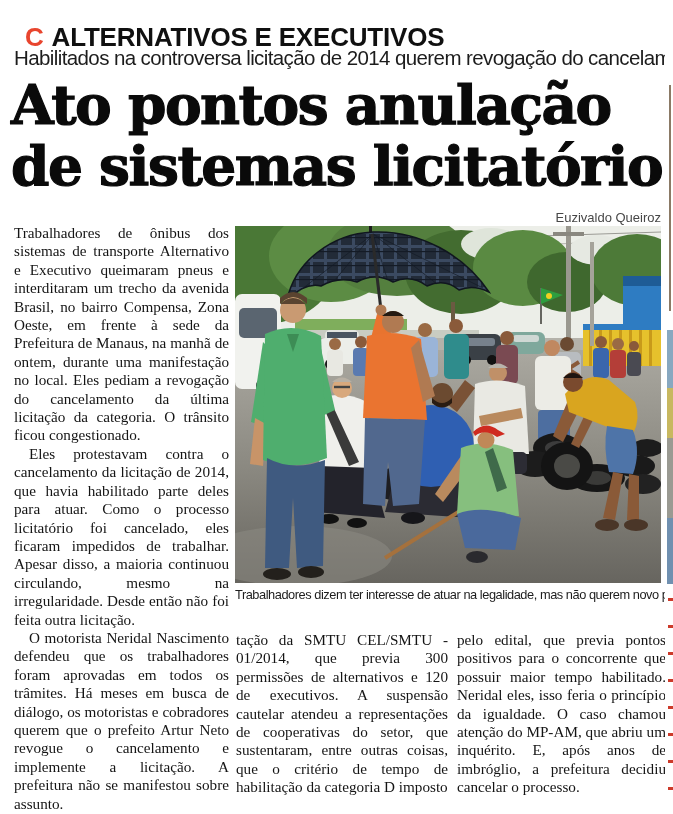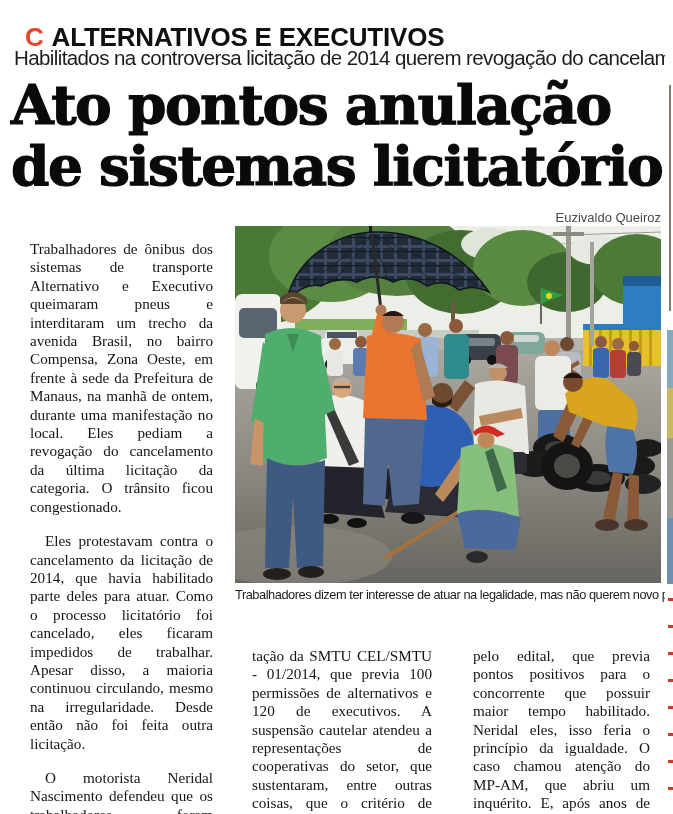--- a/index.html
+++ b/index.html
@@ -32,21 +32,21 @@
     position:absolute; left:235px; top:587px; width:432px; font-size:12.8px;
     color:#1d1d1d; letter-spacing:-0.45px; white-space:nowrap;
   }
   .body-col {
     position:absolute; font-family:"Liberation Serif", serif; font-size:15.2px;
     line-height:18.4px; color:#141414; text-align:justify; overflow:hidden;
   }
   .col1 { left:14px; top:224px; width:215px; height:590px; }
   .col2 { left:236px; top:631px; width:212px; height:183px; }
   .col3 { left:457px; top:631px; width:209px; height:183px; }
-  .body-col p { margin:16px; text-indent:15px; }
+  .body-col p { margin:0; text-indent:15px; }
   .body-col p.first { text-indent:0; }
   .edge-strip { position:absolute; right:0; top:0; width:8px; height:814px; }
 </style>
 </head>
 <body>
 
 <div class="page">
 
   <div class="kicker">
     <span class="bullet">C</span><span>ALTERNATIVOS E EXECUTIVOS</span>
@@ -291,21 +291,21 @@
 
   <div class="caption">Trabalhadores dizem ter interesse de atuar na legalidade, mas não querem novo processo</div>
 
   <div class="body-col col1">
     <p class="first">Trabalhadores de ônibus dos sistemas de transporte Alternativo e Executivo queimaram pneus e interditaram um trecho da avenida Brasil, no bairro Compensa, Zona Oeste, em frente à sede da Prefeitura de Manaus, na manhã de ontem, durante uma manifestação no local. Eles pediam a revogação do cancelamento da última licitação da categoria. O trânsito ficou congestionado.</p>
     <p>Eles protestavam contra o cancelamento da licitação de 2014, que havia habilitado parte deles para atuar. Como o processo licitatório foi cancelado, eles ficaram impedidos de trabalhar. Apesar disso, a maioria continuou circulando, mesmo na irregularidade. Desde então não foi feita outra licitação.</p>
     <p>O motorista Neridal Nascimento defendeu que os trabalhadores foram aprovadas em todos os trâmites. Há meses em busca de diálogo, os motoristas e cobradores querem que o prefeito Artur Neto revogue o cancelamento e implemente a licitação. A prefeitura não se manifestou sobre assunto.</p>
     <p>Em abril de 2014, o TCE-AM suspendeu liminarmente a lici-</p>
   </div>
   <div class="body-col col2">
-    <p class="first">tação da SMTU CEL/SMTU - 01/2014, que previa 100 permissões de alternativos e 120 de executivos. A suspensão cautelar atendeu a representações de cooperativas do setor, que sustentaram, entre outras coisas, que o critério de tempo de habilitação da categoria D imposto</p>
+    <p class="first">tação da SMTU CEL/SMTU - 01/2014, que previa 300 permissões de alternativos e 120 de executivos. A suspensão cautelar atendeu a representações de cooperativas do setor, que sustentaram, entre outras coisas, que o critério de tempo de habilitação da categoria D imposto</p>
   </div>
   <div class="body-col col3">
     <p class="first">pelo edital, que previa pontos positivos para o concorrente que possuir maior tempo habilitado. Neridal eles, isso feria o princípio da igualdade. O caso chamou atenção do MP-AM, que abriu um inquérito. E, após anos de imbróglio, a prefeitura decidiu cancelar o processo.</p>
   </div>
 
   <svg class="edge-strip" width="8" height="814" viewBox="0 0 8 814" xmlns="http://www.w3.org/2000/svg">
     <rect width="8" height="814" fill="#ffffff"></rect>
     <rect x="4" y="85" width="2" height="226" fill="#8b7a66"></rect>
     <rect x="2" y="330" width="6" height="58" fill="#88a8c0"></rect>
     <rect x="2" y="388" width="6" height="50" fill="#c8b860"></rect>

